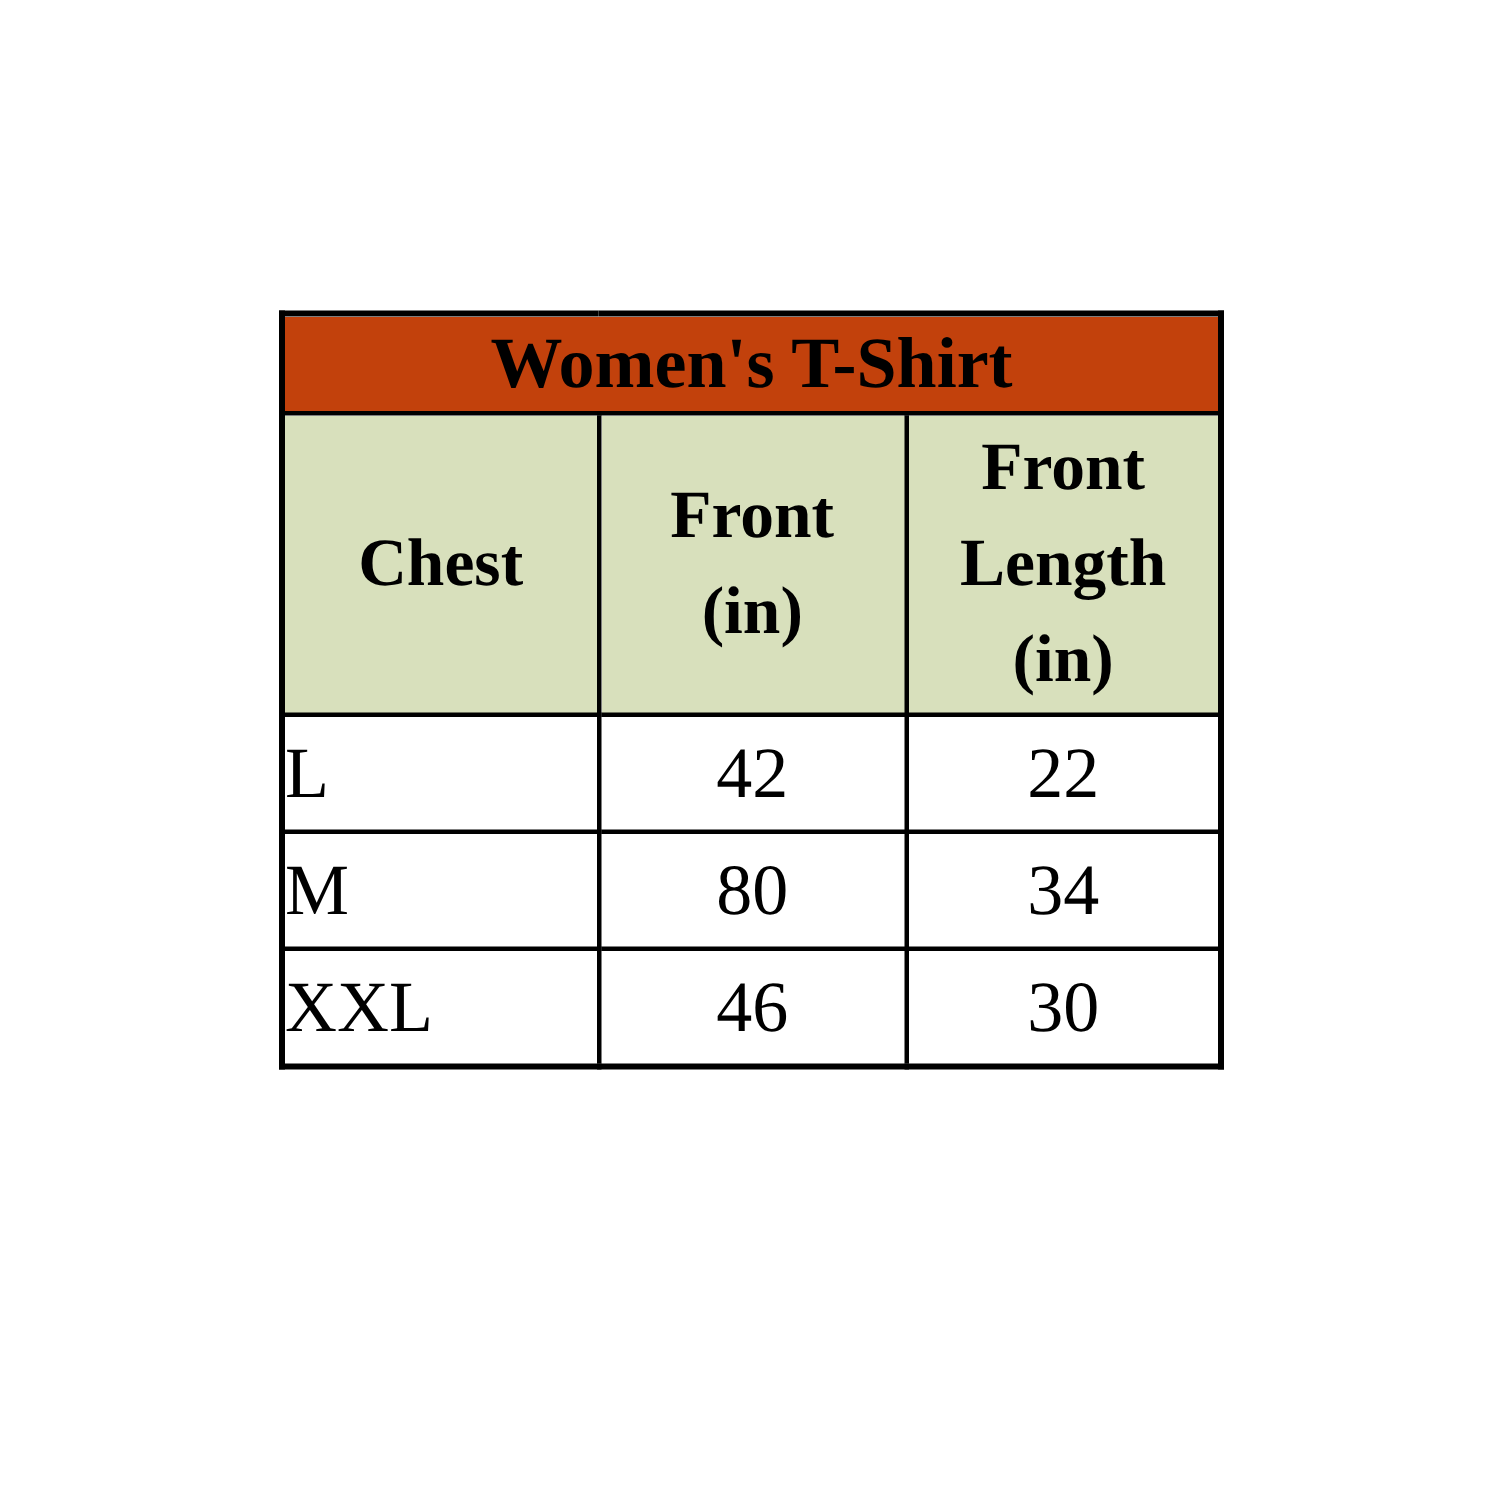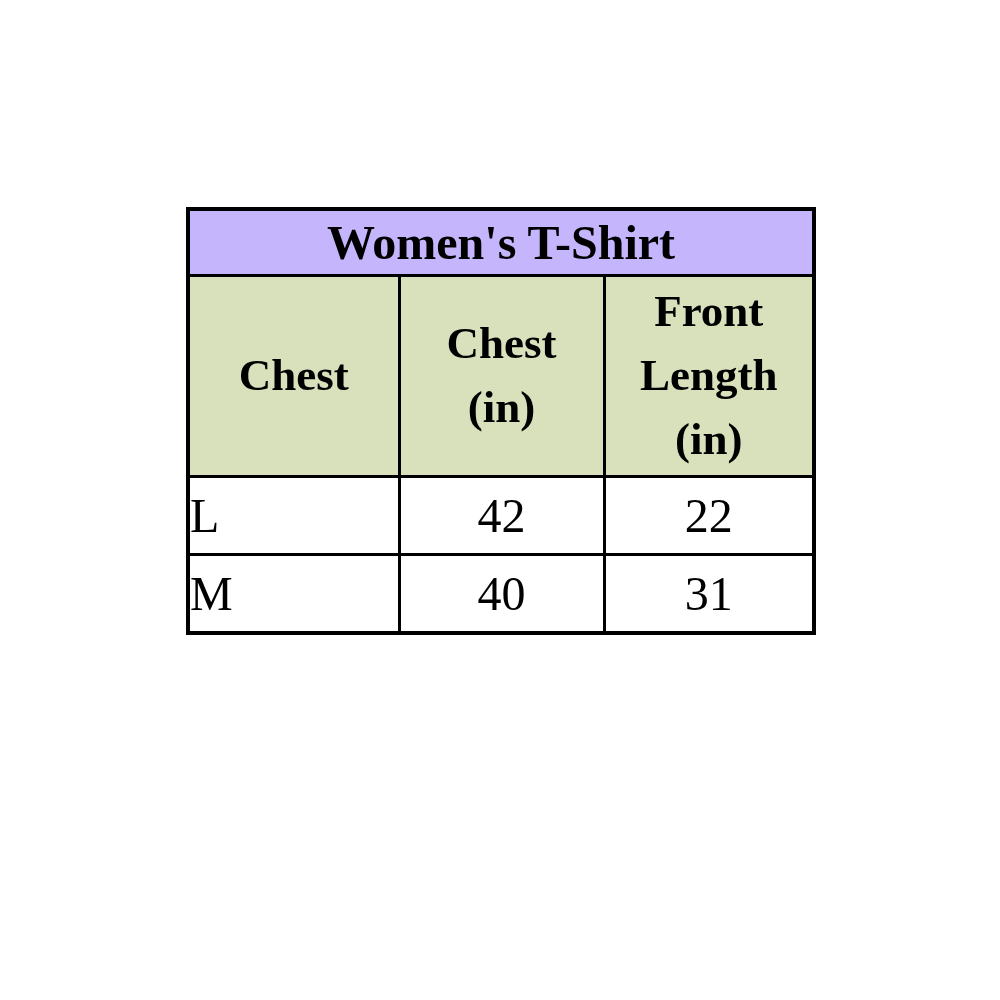--- a/index.html
+++ b/index.html
@@ -28,21 +28,21 @@
   table.size-chart td {
     border: 3px solid #000000;
     overflow: hidden;
   }
   .col-size   { width: 211px; }
   .col-chest  { width: 205px; }
   .col-length { width: 210px; }
 
   tr.title-row th {
     height: 63px;
-    background: #c4b5fd;
+    background: #c2410c;
     font-size: 48px;
     font-weight: bold;
     text-align: center;
     vertical-align: middle;
     padding: 0;
   }
   tr.header-row th {
     height: 198px;
     background: #D8E0BC;
     font-size: 45px;
@@ -77,28 +77,33 @@
       <col class="col-size">
       <col class="col-chest">
       <col class="col-length">
     </colgroup>
     <tbody>
       <tr class="title-row">
         <th colspan="3">Women's T-Shirt</th>
       </tr>
       <tr class="header-row">
         <th>Chest</th>
-        <th>Chest (in)</th>
+        <th>Front (in)</th>
         <th>Front Length (in)</th>
       </tr>
       <tr class="data-row">
         <td class="cell-size">L</td>
         <td class="cell-num">42</td>
         <td class="cell-num">22</td>
       </tr>
       <tr class="data-row">
         <td class="cell-size">M</td>
-        <td class="cell-num">40</td>
-        <td class="cell-num">31</td>
+        <td class="cell-num">80</td>
+        <td class="cell-num">34</td>
+      </tr>
+      <tr class="data-row">
+        <td class="cell-size">XXL</td>
+        <td class="cell-num">46</td>
+        <td class="cell-num">30</td>
       </tr>
     </tbody>
   </table>
 </div>
 
 </body></html>

